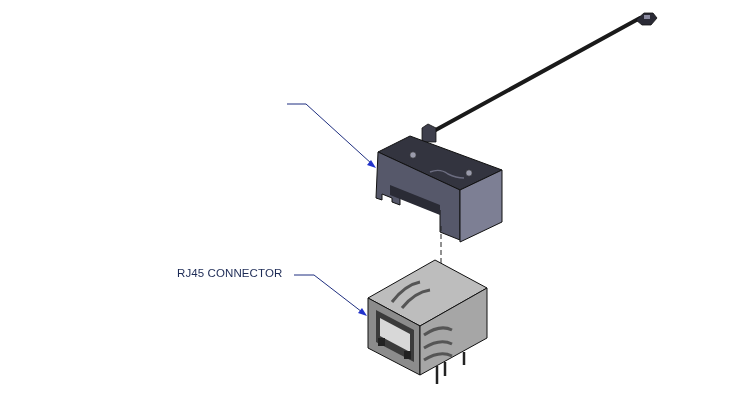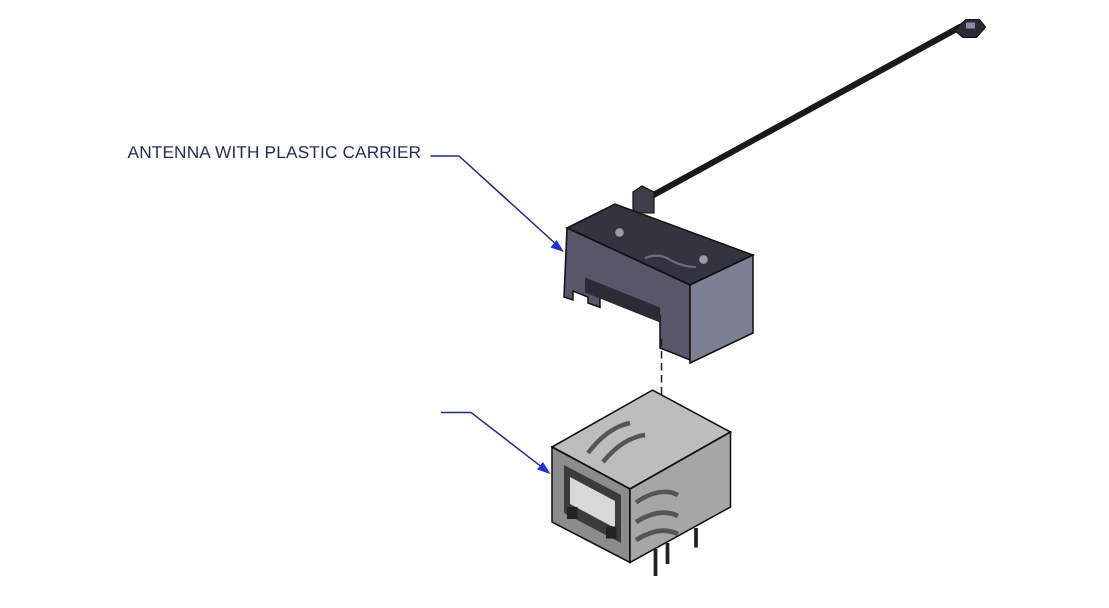--- a/index.html
+++ b/index.html
@@ -75,14 +75,14 @@
       <polyline points="287,104 306,104 372,164" fill="none" stroke="#1f2f80" stroke-width="1"></polyline>
       <path d="M376 168 L367 165 L371 160 Z" fill="#2233cc"></path>
     </g>
 
     <g>
       <polyline points="294,275 314,275 362,312" fill="none" stroke="#1f2f80" stroke-width="1"></polyline>
       <path d="M367 316 L358 313 L362 308 Z" fill="#2233cc"></path>
     </g>
   </svg>
 
-  <div id="lbl-antenna" class="callout-text">ANTENNA WITH PLASTIC CARRIER</div>
+  <div id="lbl-rj45" class="callout-text">RJ45 CONNECTOR</div>
 </div>
 
 </body></html>

